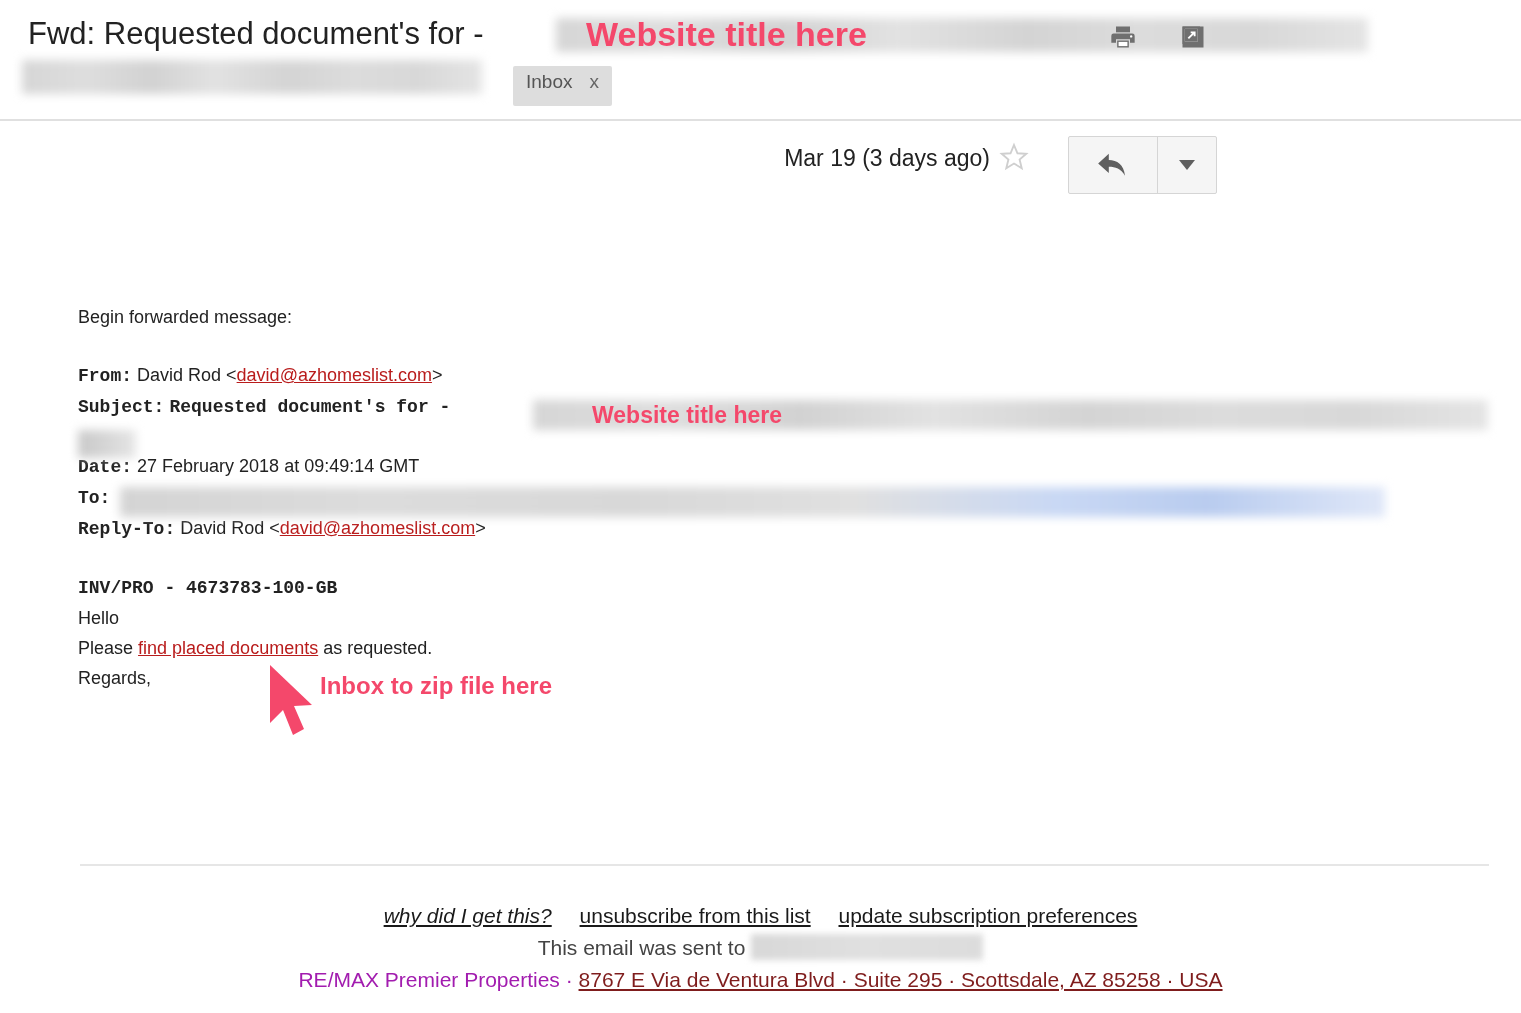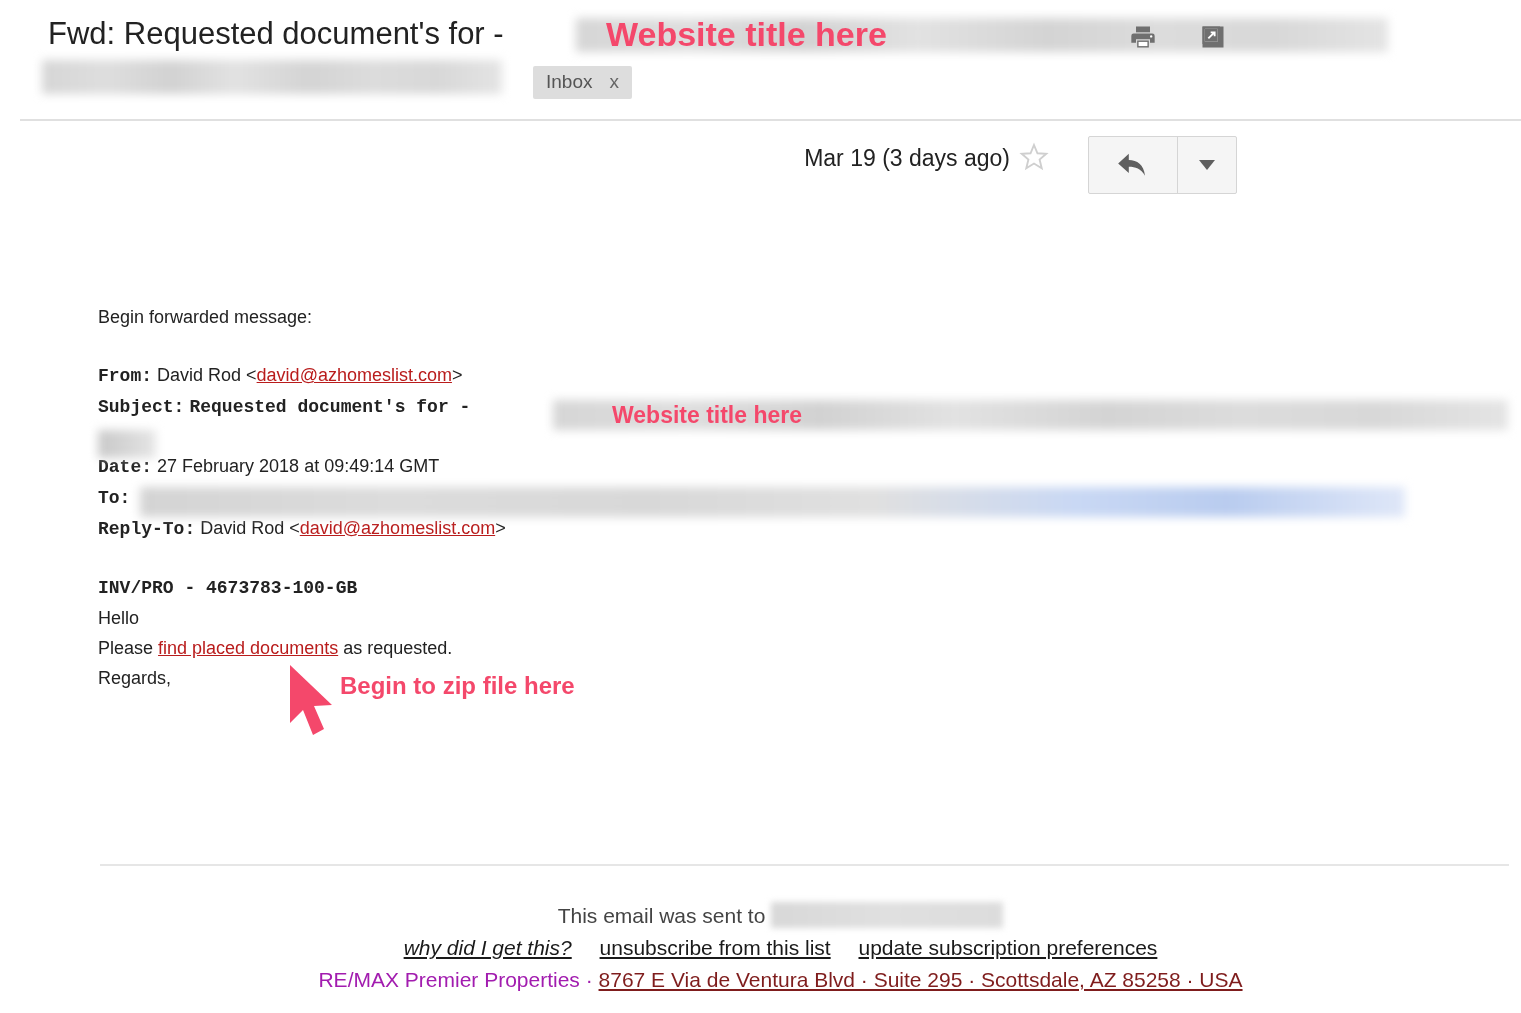--- a/index.html
+++ b/index.html
@@ -6,21 +6,21 @@
 
   html, body {
     width: 1521px;
     height: 1013px;
     background: #ffffff;
     font-family: "Liberation Sans", sans-serif;
     color: #222222;
     overflow: hidden;
   }
 
-  .page { position: relative; width: 1232px; height: 1013px; margin-left: 20px; }
+  .page { position: relative; width: 1232px; height: 1013px; }
 
   
   .redact {
     position: absolute;
     background: linear-gradient(90deg,#d6d6d6 0%,#dedede 14%,#d2d2d2 28%,#e2e2e2 42%,#d4d4d4 58%,#dcdcdc 72%,#d8d8d8 86%,#e4e4e4 100%);
     filter: blur(5px);
     border-radius: 1px;
   }
   .redact.blueish {
     background: linear-gradient(90deg,#d4d4d4 0%,#dcdcdc 20%,#d8d8d8 40%,#e0e0e0 58%,#c9d8f4 74%,#b9ccef 86%,#dfe7f8 100%);
@@ -50,21 +50,21 @@
   }
 
   .label-chip {
     position: absolute;
     left: 513px;
     top: 66px;
     background: #dddddd;
     color: #555555;
     font-size: 19px;
     line-height: 28px;
-    padding: 2px 13px 3px 13px;
+    padding: 2px 13px 10px 13px;
     border-radius: 2px;
     white-space: nowrap;
   }
   .label-chip .x { margin-left: 17px; color: #666; }
 
   
   .annot {
     color: #f4486b;
     font-weight: bold;
     white-space: nowrap;
@@ -265,31 +265,31 @@
   <div class="redact plain" style="left:78px; top:430px; width:58px; height:28px;"></div>
   <div class="redact blueish" style="left:120px; top:487px; width:1265px; height:30px;"></div>
 
   <div class="annot annot-title-2">Website title here</div>
 
   <div class="cursor-arrow">
     <svg width="56" height="80" viewBox="0 0 56 80">
       <polygon points="4,2 4,60 17,47 27,72 38,66 28,43 46,42" fill="#f4486b"></polygon>
     </svg>
   </div>
-  <div class="annot annot-zip">Begin to zip file here</div>
+  <div class="annot annot-zip">Inbox to zip file here</div>
 
   <div class="divider-footer"></div>
 
   <div class="footer">
-    <div class="footer-line">
-      <span>This email was sent to</span><span class="sent-to-redact"></span>
-    </div>
     <div class="footer-line footer-links">
       <span><a class="italic" href="#">why did I get this?</a></span>
       <span><a href="#">unsubscribe from this list</a></span>
       <span><a href="#">update subscription preferences</a></span>
     </div>
     <div class="footer-line">
+      <span>This email was sent to</span><span class="sent-to-redact"></span>
+    </div>
+    <div class="footer-line">
       <span style="color:#a21caf;">RE/MAX Premier Properties · </span><a class="blue" href="#">8767 E Via de Ventura Blvd · Suite 295 · Scottsdale, AZ 85258 · USA</a>
     </div>
   </div>
 
 </div>
 
 </body></html>

